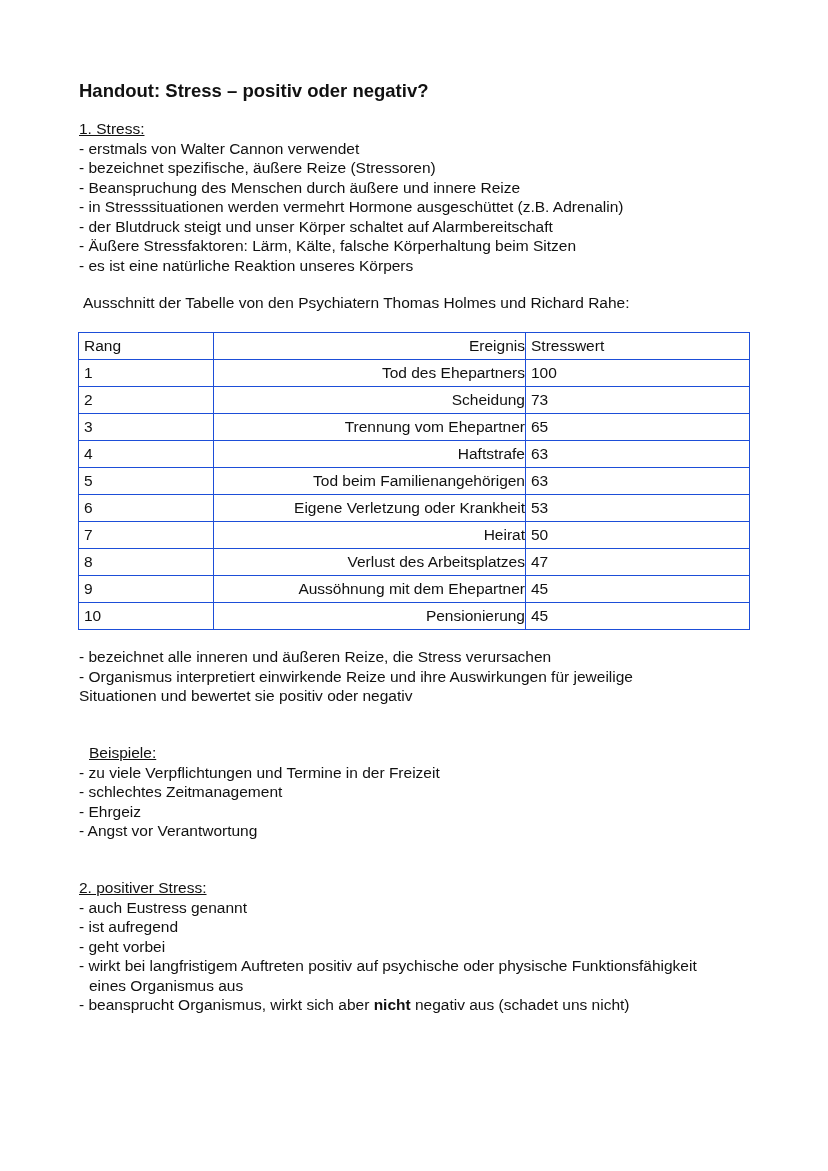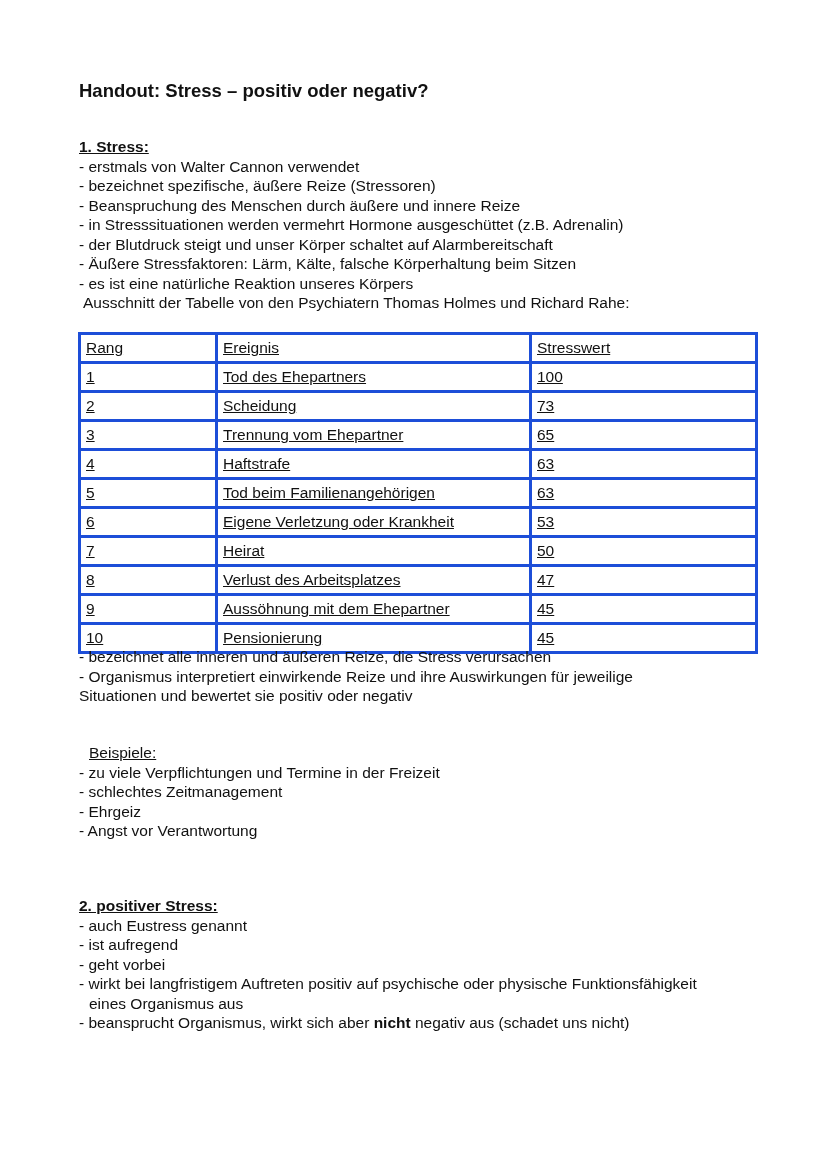--- a/index.html
+++ b/index.html
@@ -1,31 +1,31 @@
 <!DOCTYPE html>
 <html><head>
 <meta charset="utf-8">
 <style>
   html, body { margin: 0; padding: 0; background: #ffffff; }
   body { width: 828px; height: 1171px; position: relative; overflow: hidden;
          font-family: "Liberation Sans", sans-serif; color: #111111; }
   .page { position: absolute; left: 0; top: 0; width: 828px; height: 1171px; }
   .title { position: absolute; left: 79px; top: 80px; font-size: 18.5px; font-weight: bold; }
   .block { position: absolute; left: 79px; font-size: 15.5px; line-height: 19.5px; }
-  .heading { font-weight: bold; text-decoration: underline; margin-top: 18px; }
+  .heading { font-weight: normal; text-decoration: underline; }
   .line { white-space: nowrap; }
   .indent { padding-left: 10px; }
   .sub { padding-left: 10px; text-decoration: underline; }
   .caption { position: absolute; left: 83px; top: 294px; font-size: 15.5px; }
   table.ranks { position: absolute; left: 78px; top: 332px; border-collapse: collapse;
                 font-size: 15.5px; }
-  table.ranks td { border: 3px solid #1d4ed8; height: 26px; padding: 0 0 0 5px;
-                   vertical-align: middle; text-decoration: underline; }
+  table.ranks td { border: 1px solid #1d4ed8; height: 26px; padding: 0 0 0 5px;
+                   vertical-align: middle; }
   td.c1 { width: 129px; }
-  td.c2 { width: 306px; }
+  td.c2 { width: 306px; text-align: right; }
   td.c3 { width: 218px; }
   b.strong { font-weight: bold; }
 </style>
 </head>
 <body>
 
 <div class="page">
 
   <div class="title">Handout: Stress – positiv oder negativ?</div>
 

